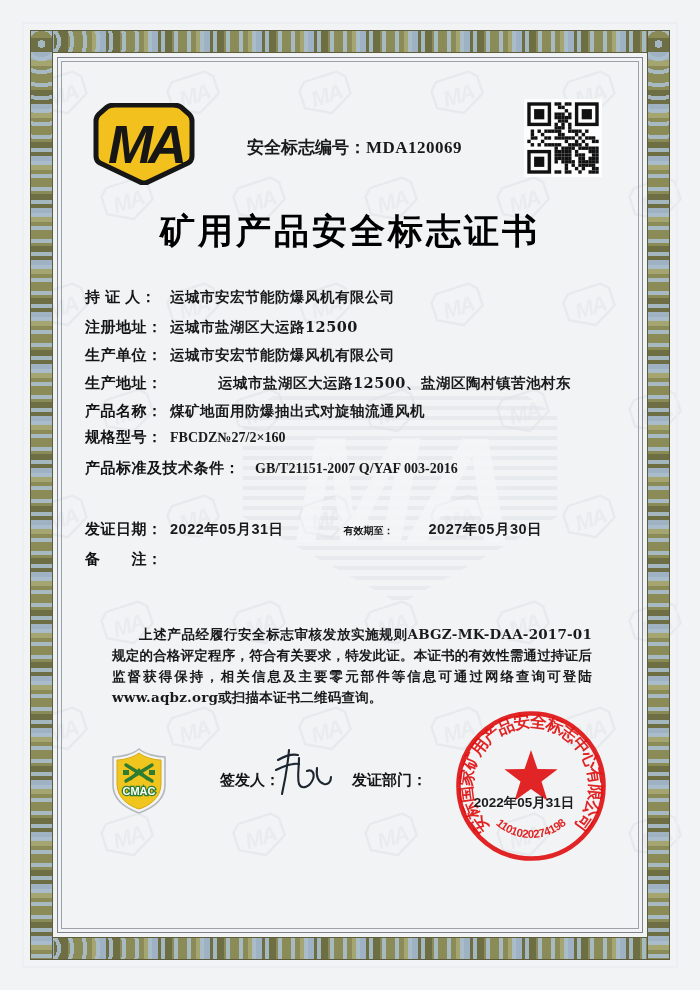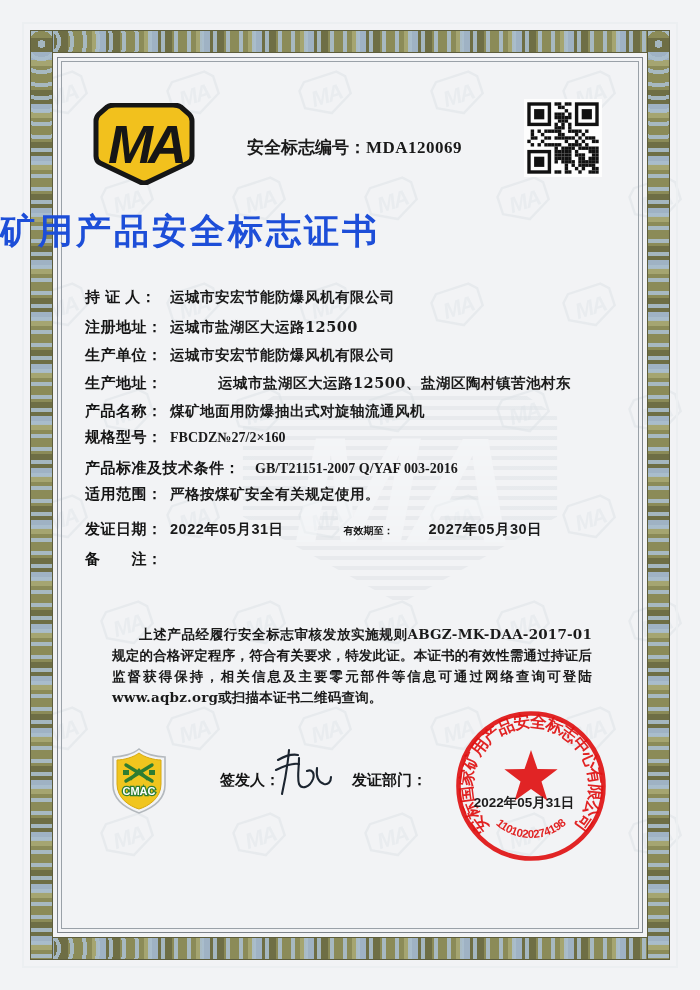--- a/index.html
+++ b/index.html
@@ -30,22 +30,22 @@
     background:repeating-linear-gradient(180deg,#dde2e6 0 4px,rgba(255,255,255,0) 4px 10px);}
   .big-wm .big-ma{width:100%;height:100%;text-align:center;line-height:208px;
     font-family:"Liberation Sans",sans-serif;font-weight:900;font-style:italic;
     font-size:150px;letter-spacing:-10px;color:rgba(244,246,248,.95);}
 
   
   .abs{position:absolute;z-index:4;}
   .cert-no-line{left:247px;top:136px;font-family:"Liberation Serif","DejaVu Serif",serif;
     font-size:17px;font-weight:bold;color:#1a1a1a;}
   .cert-no-line .no{letter-spacing:.5px;}
-  .title{left:0;right:0;top:208px;text-align:left;font-family:"DejaVu Serif","Liberation Serif",serif;
-    font-size:35px;font-weight:bold;color:#1d4ed8;letter-spacing:3px;}
+  .title{left:0;right:0;top:208px;text-align:center;font-family:"DejaVu Serif","Liberation Serif",serif;
+    font-size:35px;font-weight:bold;color:#000000;letter-spacing:3px;}
 
   #fields{left:85px;top:288px;width:535px;height:300px;}
   .frow{position:absolute;left:0;display:flex;align-items:baseline;white-space:nowrap;}
   .flabel{font-weight:bold;font-size:15px;color:#141414;min-width:85px;letter-spacing:.5px;}
   .flabel.wide{min-width:170px;}
   .fvalue{font-family:"DejaVu Serif","Liberation Serif",serif;font-weight:bold;font-size:14.5px;color:#1a1a1a;letter-spacing:.5px;}
   .fvalue.mono{font-family:Liberation Serif, serif;font-size:14px;letter-spacing:0;}
   .r0{top:0;} .r1{top:30px;} .r2{top:58px;justify-content:space-between;} .r3{top:86px;gap:48px;} .r4{top:114px;}
   .r5{top:140px;} .r6{top:171px;} .r7{top:197px;} .rdates{top:232px;} .rremark{top:262px;}
   .vlabel{font-weight:bold;font-size:10px;color:#141414;margin-left:60px;min-width:85px;}
@@ -437,24 +437,20 @@
       <span class="fvalue">煤矿地面用防爆抽出式对旋轴流通风机</span>
     </div>
     <div class="frow r5">
       <span class="flabel">规格型号：</span>
       <span class="fvalue mono">FBCDZ№27/2×160</span>
     </div>
     <div class="frow r6">
       <span class="flabel wide">产品标准及技术条件：</span>
       <span class="fvalue mono">GB/T21151-2007 Q/YAF 003-2016</span>
     </div>
-    <div class="frow r7">
-      <span class="flabel">适用范围：</span>
-      <span class="fvalue">严格按煤矿安全有关规定使用。</span>
-    </div>
     <div class="frow rdates">
       <span class="flabel">发证日期：</span>
       <span class="fvalue" style="font-family:'Liberation Sans',sans-serif;">2022年05月31日</span>
       <span class="vlabel">有效期至：</span>
       <span class="fvalue" style="font-family:'Liberation Sans',sans-serif;">2027年05月30日</span>
     </div>
     <div class="frow rremark">
       <span class="flabel">备　　注：</span>
     </div>
   </div>

